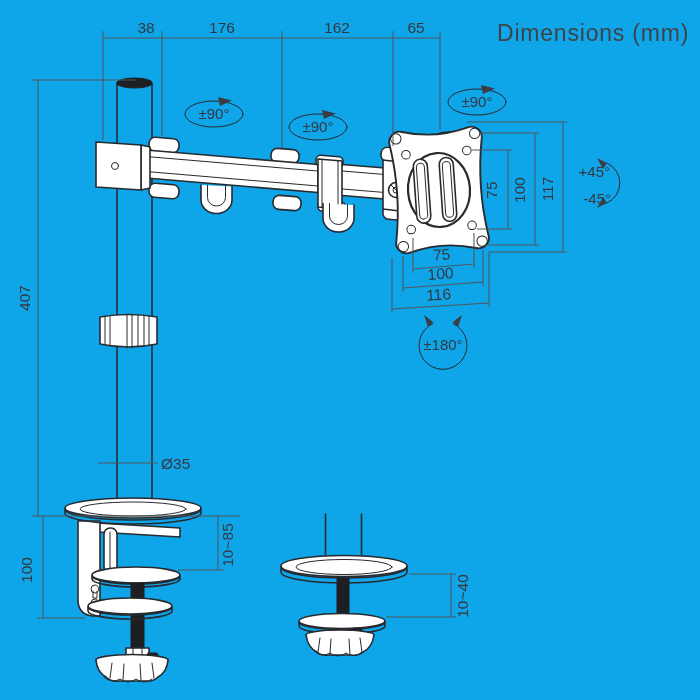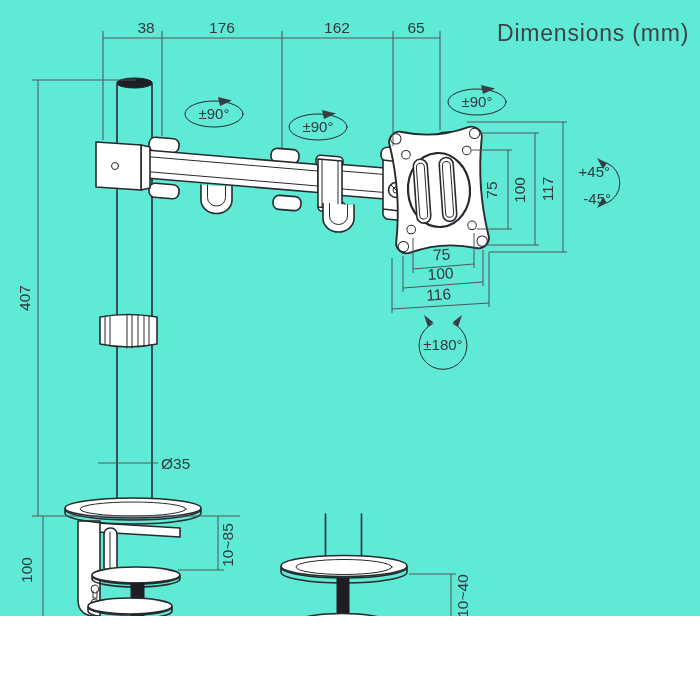--- a/index.html
+++ b/index.html
@@ -1,16 +1,16 @@
 <!DOCTYPE html>
 <html><head>
 <meta charset="utf-8">
 <style>
   html,body{margin:0;padding:0;background:#ffffff;}
-  .canvas{position:relative;width:700px;height:616px;background:#5eead4;overflow:hidden;
+  .canvas{position:relative;width:700px;height:700px;background:#0ea5e9;overflow:hidden;
           font-family:"Liberation Sans",sans-serif;}
   svg{position:absolute;left:0;top:0;}
   .part{fill:none;stroke:#272a2e;stroke-width:1.6;stroke-linejoin:round;stroke-linecap:round;}
   .partw{fill:#ffffff;stroke:#272a2e;stroke-width:1.6;stroke-linejoin:round;stroke-linecap:round;}
   .thin{fill:none;stroke:#272a2e;stroke-width:1;stroke-linecap:round;}
   .darkfill{fill:#1d1f22;stroke:#1d1f22;stroke-width:1;}
   .dim{fill:none;stroke:#53575d;stroke-width:1.05;stroke-linecap:butt;}
   .dim-text{font-family:"Liberation Sans",sans-serif;font-size:15.5px;fill:#35393f;}
   .dim-text-sm{font-family:"Liberation Sans",sans-serif;font-size:15px;fill:#35393f;}
   .title-text{font-family:"Liberation Sans",sans-serif;font-size:23px;letter-spacing:0.8px;fill:#3f4348;}

